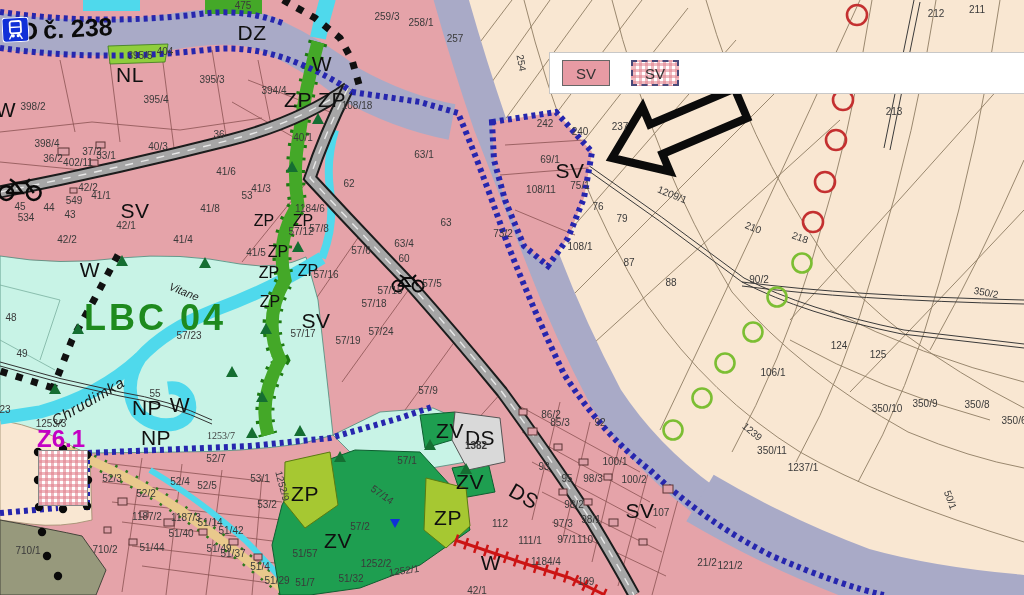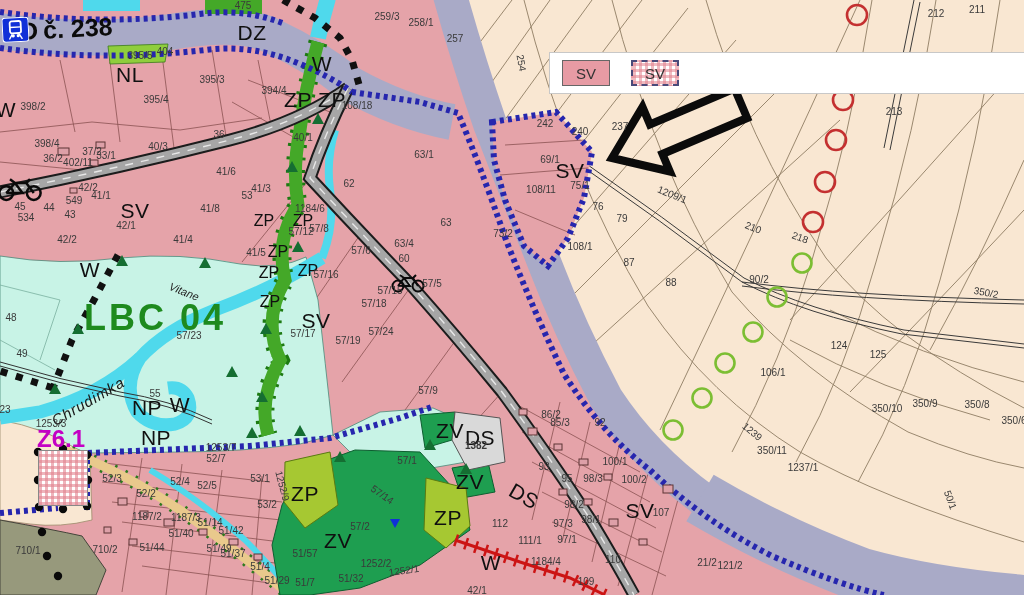--- a/index.html
+++ b/index.html
@@ -325,21 +325,21 @@
       <div class="lbl p" style="left: 672px; top: 195px; transform: translate(-50%, -50%) rotate(22deg);">1209/1</div>
       <div class="lbl p" style="left: 753px; top: 228px; transform: translate(-50%, -50%) rotate(22deg);">210</div>
       <div class="lbl p" style="left: 800px; top: 238px; transform: translate(-50%, -50%) rotate(20deg);">218</div>
       <div class="lbl p" style="left: 986px; top: 293px; transform: translate(-50%, -50%) rotate(10deg);">350/2</div>
       <div class="lbl p" style="left: 11px; top: 318px; transform: translate(-50%, -50%);">48</div>
       <div class="lbl p" style="left: 22px; top: 354px; transform: translate(-50%, -50%);">49</div>
       <div class="lbl p" style="left: 155px; top: 394px; transform: translate(-50%, -50%);">55</div>
       <div class="lbl p" style="left: 5px; top: 410px; transform: translate(-50%, -50%);">23</div>
       <div class="lbl p" style="left: 189px; top: 336px; transform: translate(-50%, -50%);">57/23</div>
       <div class="lbl p" style="left: 51px; top: 424px; transform: translate(-50%, -50%);">1253/3</div>
-      <div class="lbl p" style="left: 221px; top: 448px; transform: translate(-50%, -50%);">1253/7</div>
+      <div class="lbl p" style="left: 221px; top: 436px; transform: translate(-50%, -50%); font-family: Liberation Serif, serif;">1253/7</div>
       <div class="lbl p" style="left: 261px; top: 189px; transform: translate(-50%, -50%);">41/3</div>
       <div class="lbl p" style="left: 247px; top: 196px; transform: translate(-50%, -50%);">53</div>
       <div class="lbl p" style="left: 310px; top: 209px; transform: translate(-50%, -50%);">1184/6</div>
       <div class="lbl p" style="left: 301px; top: 232px; transform: translate(-50%, -50%);">57/12</div>
       <div class="lbl p" style="left: 319px; top: 229px; transform: translate(-50%, -50%);">57/8</div>
       <div class="lbl p" style="left: 256px; top: 253px; transform: translate(-50%, -50%);">41/5</div>
       <div class="lbl p" style="left: 326px; top: 275px; transform: translate(-50%, -50%);">57/16</div>
       <div class="lbl p" style="left: 361px; top: 251px; transform: translate(-50%, -50%);">57/6</div>
       <div class="lbl p" style="left: 349px; top: 184px; transform: translate(-50%, -50%);">62</div>
       <div class="lbl p" style="left: 404px; top: 196px; transform: translate(-50%, -50%); margin-top: 48px;">63/4</div>
@@ -390,21 +390,21 @@
       <div class="lbl p" style="left: 593px; top: 479px; transform: translate(-50%, -50%);">98/3</div>
       <div class="lbl p" style="left: 615px; top: 462px; transform: translate(-50%, -50%);">100/1</div>
       <div class="lbl p" style="left: 634px; top: 480px; transform: translate(-50%, -50%);">100/2</div>
       <div class="lbl p" style="left: 563px; top: 524px; transform: translate(-50%, -50%);">97/3</div>
       <div class="lbl p" style="left: 591px; top: 520px; transform: translate(-50%, -50%);">98/1</div>
       <div class="lbl p" style="left: 574px; top: 505px; transform: translate(-50%, -50%);">98/2</div>
       <div class="lbl p" style="left: 567px; top: 540px; transform: translate(-50%, -50%);">97/1</div>
       <div class="lbl p" style="left: 530px; top: 541px; transform: translate(-50%, -50%);">111/1</div>
       <div class="lbl p" style="left: 500px; top: 524px; transform: translate(-50%, -50%);">112</div>
       <div class="lbl p" style="left: 546px; top: 562px; transform: translate(-50%, -50%);">1184/4</div>
-      <div class="lbl p" style="left: 585px; top: 560px; transform: translate(-50%, -50%); margin-left: 28px;">110</div>
+      <div class="lbl p" style="left: 585px; top: 540px; transform: translate(-50%, -50%);">110</div>
       <div class="lbl p" style="left: 586px; top: 582px; transform: translate(-50%, -50%);">109</div>
       <div class="lbl p" style="left: 477px; top: 591px; transform: translate(-50%, -50%);">42/1</div>
       <div class="lbl p" style="left: 706px; top: 566px; transform: translate(-50%, -50%); margin-left: 24px;">121/2</div>
       <div class="lbl p" style="left: 661px; top: 513px; transform: translate(-50%, -50%);">107</div>
       <div class="lbl p" style="left: 773px; top: 373px; transform: translate(-50%, -50%);">106/1</div>
       <div class="lbl p" style="left: 839px; top: 346px; transform: translate(-50%, -50%);">124</div>
       <div class="lbl p" style="left: 878px; top: 355px; transform: translate(-50%, -50%);">125</div>
       <div class="lbl p" style="left: 887px; top: 409px; transform: translate(-50%, -50%);">350/10</div>
       <div class="lbl p" style="left: 925px; top: 404px; transform: translate(-50%, -50%);">350/9</div>
       <div class="lbl p" style="left: 977px; top: 405px; transform: translate(-50%, -50%);">350/8</div>

